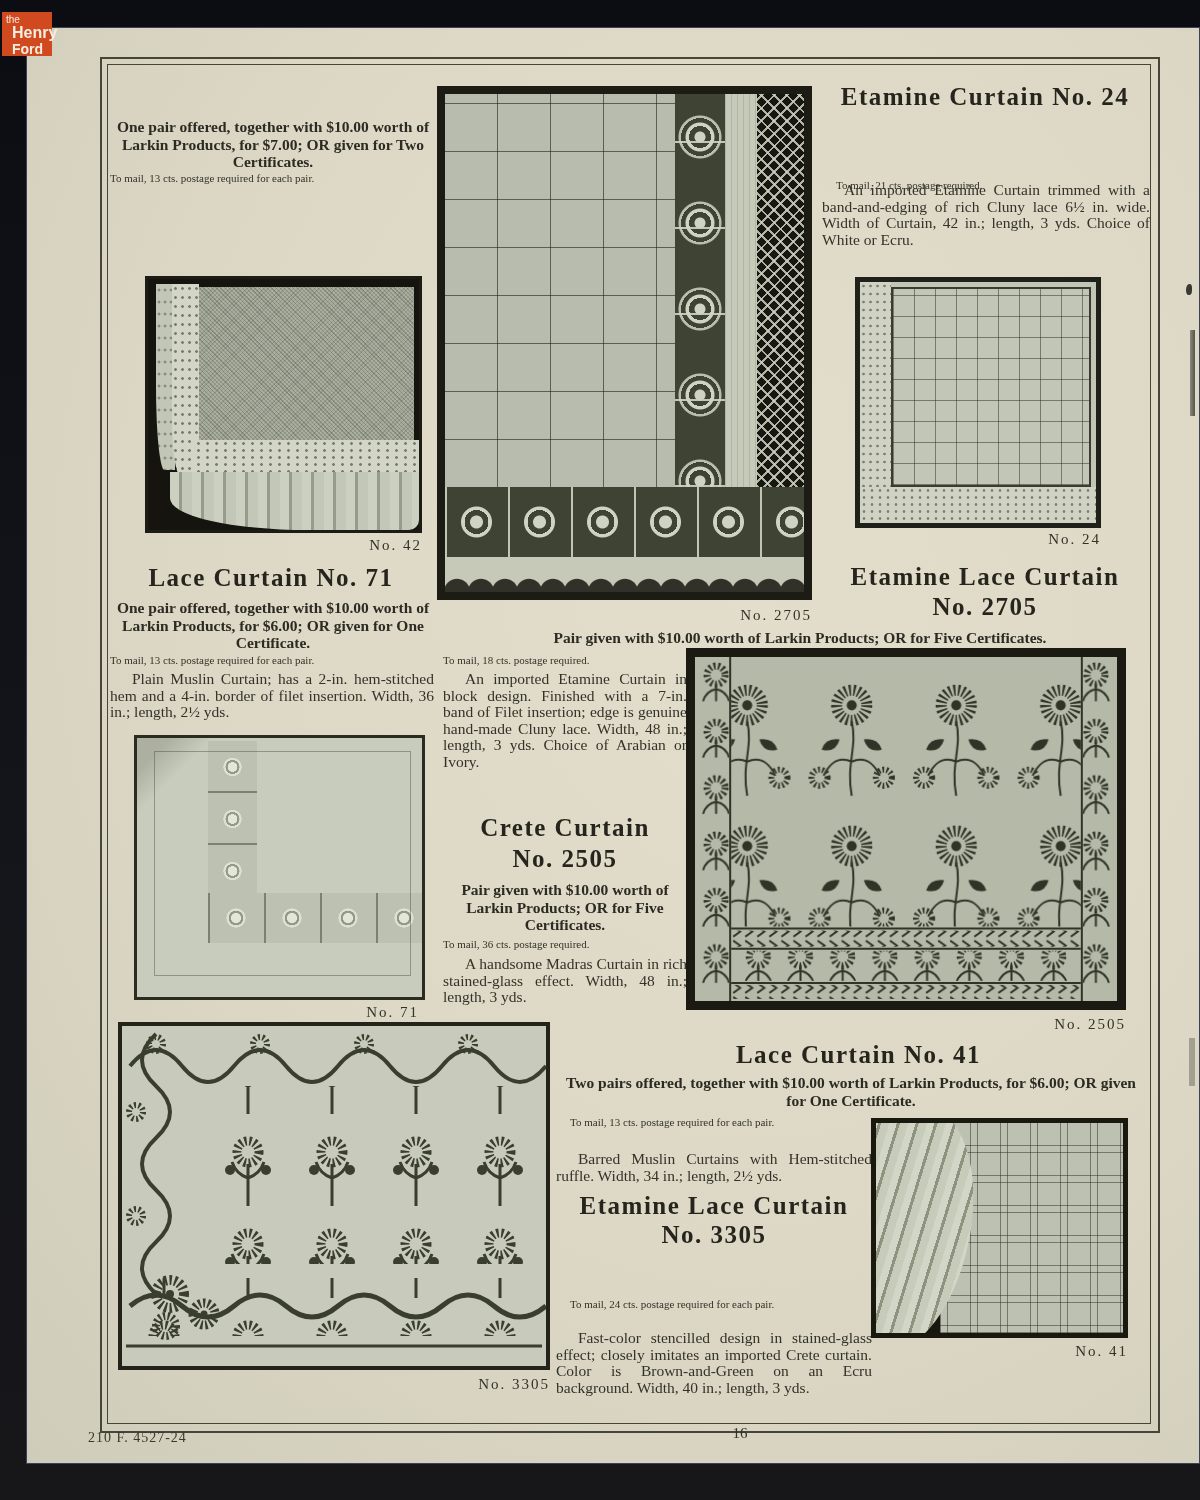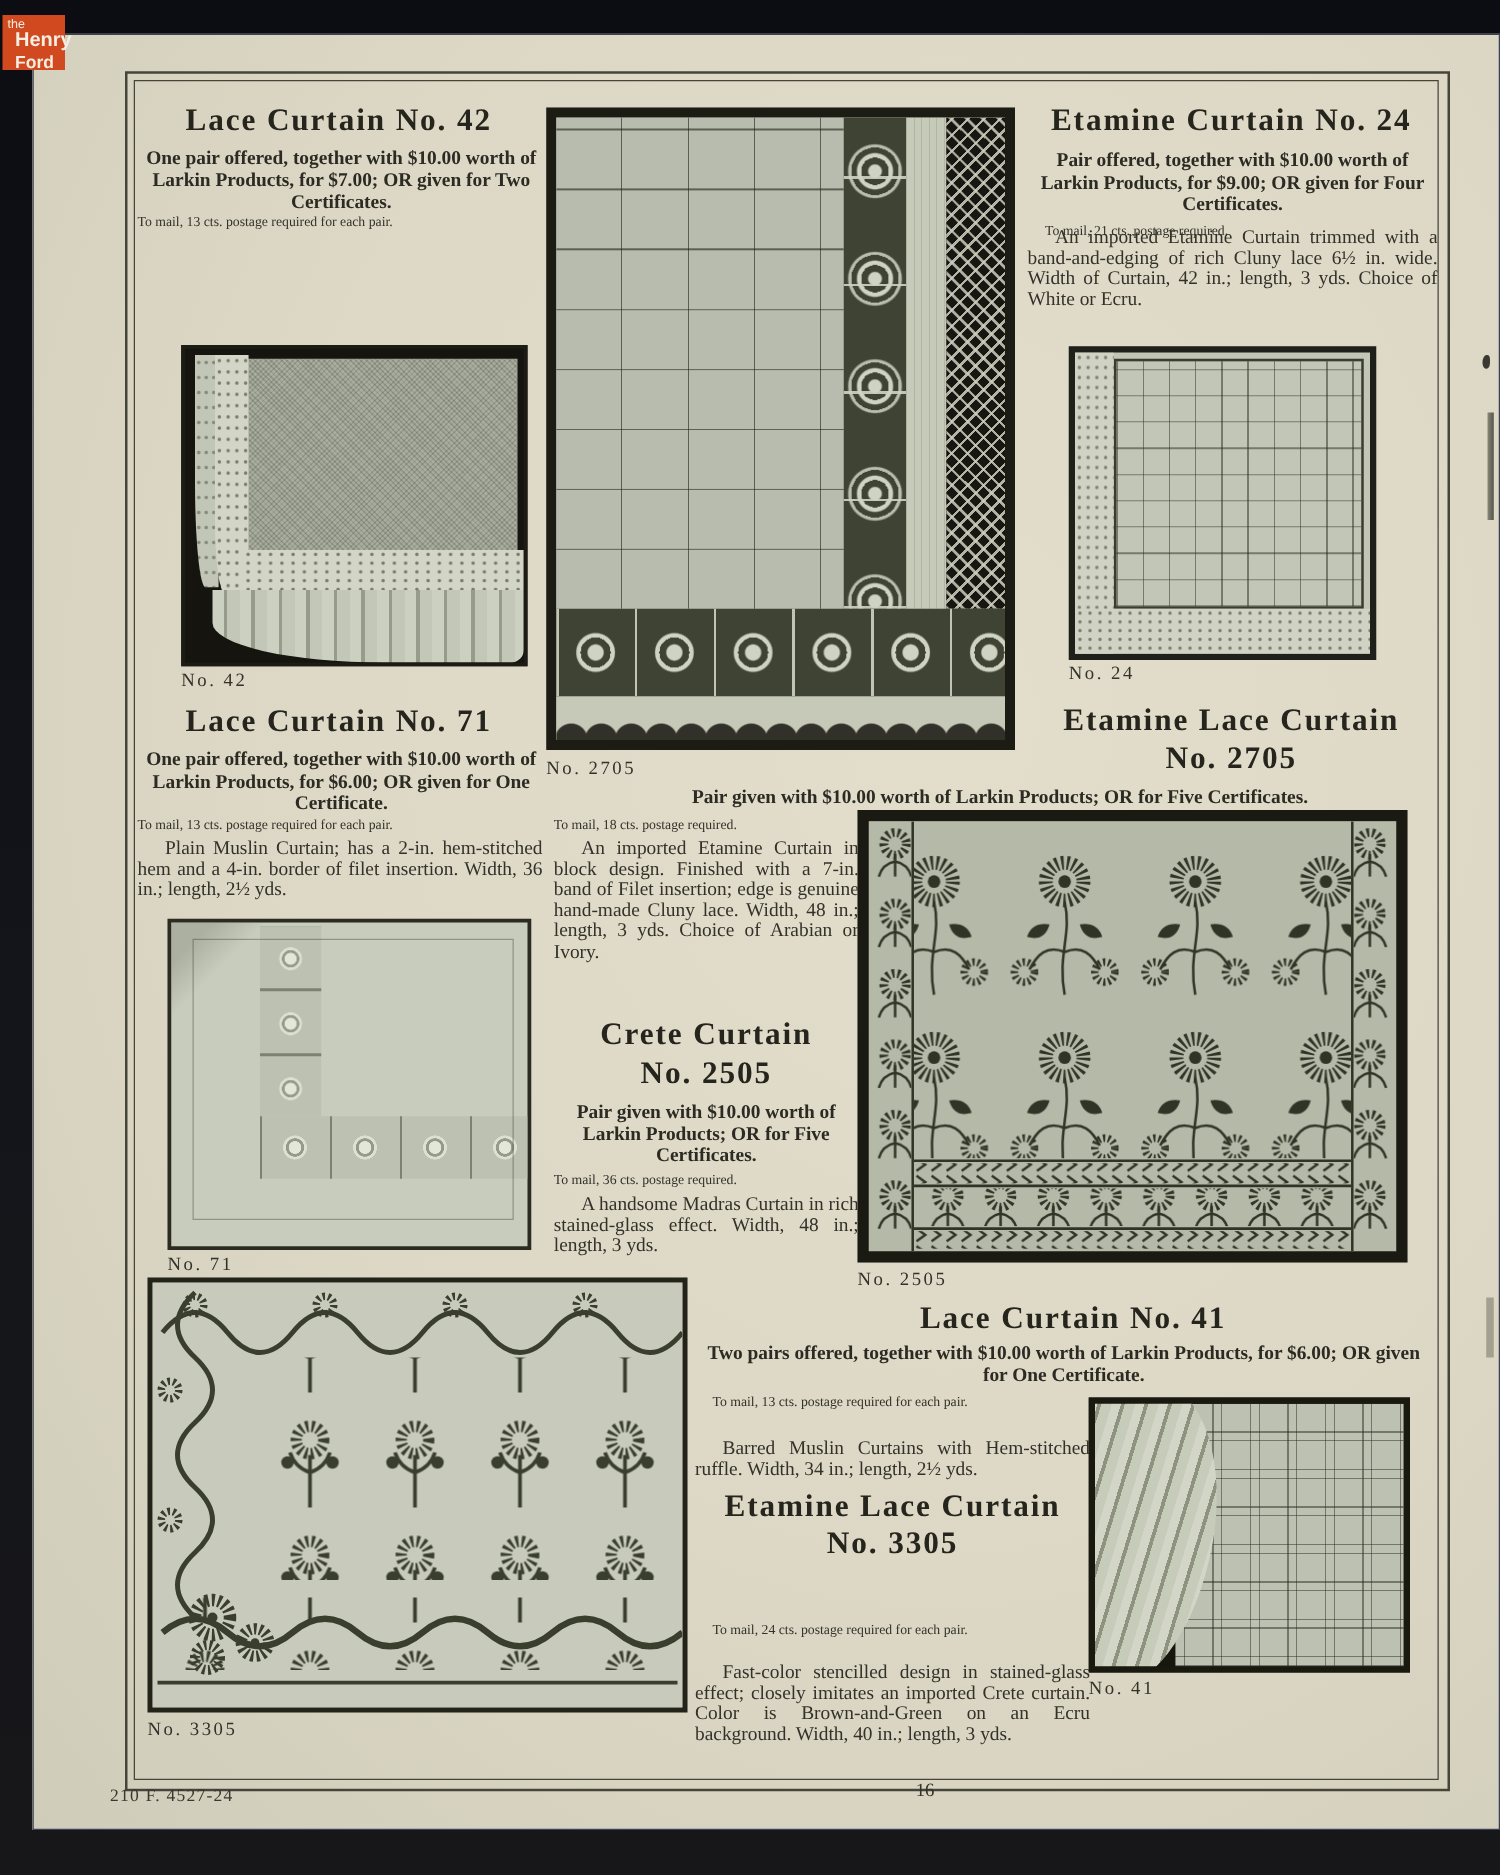--- a/index.html
+++ b/index.html
@@ -16,21 +16,21 @@
         color:#f4ede2;font-family:"Liberation Sans", sans-serif;line-height:1;padding:3px 0 0 4px;box-sizing:border-box;}
   .logo .t{display:block;font-size:10px;}
   .logo .h{display:block;font-size:16px;font-weight:bold;margin:0 0 0 6px;}
   .logo .f{display:block;font-size:14px;font-weight:bold;margin:1px 0 0 6px;}
 
   .abs{position:absolute;}
   .head{font-weight:bold;font-size:25px;line-height:28px;text-align:center;letter-spacing:1.5px;color:#26251d;}
   .offer{font-weight:bold;font-size:15.5px;line-height:17.5px;text-align:center;color:#2c2b23;}
   .mail{font-size:11px;line-height:17px;text-indent:14px;color:#33322a;}
   .desc{font-size:15.5px;line-height:16.5px;text-align:justify;text-indent:22px;color:#33322a;}
-  .caption{font-size:15px;letter-spacing:2px;text-align:left;color:#33322a;}
+  .caption{font-size:15px;letter-spacing:2px;text-align:right;color:#33322a;}
 
   .photo{position:absolute;overflow:hidden;}
   .photo>div{position:absolute;}
 
   
   #ph42{border:3px solid #1c1b14;background:#15140e;}
   #ph42 .mesh{left:17%;top:3%;right:2%;bottom:24%;background-color:#a9ae9f;
     background-image:repeating-linear-gradient(45deg,rgba(35,37,28,.22) 0 1px,transparent 1px 3px),
                      repeating-linear-gradient(-45deg,rgba(35,37,28,.14) 0 1px,transparent 1px 3px);}
   #ph42 .bandv{left:9%;top:2%;width:10%;height:76%;background-color:#d3d6c7;
@@ -119,21 +119,20 @@
   <div class="paper"></div>
   <div class="frame-outer"></div>
   <div class="frame-inner"></div>
 
   <div class="logo">
     <span class="t">the</span>
     <span class="h">Henry</span>
     <span class="f">Ford</span>
   </div>
 
-  <div class="abs head" style="left:110px;top:83px;width:322px;">Lace Curtain No. 42</div>
   <div class="abs offer" style="left:112px;top:118px;width:322px;">One pair offered, together with $10.00 worth of Larkin Products, for $7.00; OR given for Two Certificates.</div>
   <div class="abs mail" style="left:110px;top:170px;width:324px;text-indent:0;">To mail, 13 cts. postage required for each pair.</div>
   <div class="photo" id="ph42" style="left:145px;top:276px;width:271px;height:251px;">
     <div class="mesh"></div>
     <div class="edgev"></div>
     <div class="bandv"></div>
     <div class="bandh"></div>
     <div class="ruffle"></div>
   </div>
   <div class="abs caption" style="left:145px;top:537px;width:277px;">No. 42</div>
@@ -154,21 +153,20 @@
     <div class="grid"></div>
     <div class="medv"></div>
     <div class="strip"></div>
     <div class="lacer"></div>
     <div class="medh"></div>
     <div class="scal"></div>
   </div>
   <div class="abs caption" style="left:437px;top:607px;width:375px;">No. 2705</div>
 
   <div class="abs head" style="left:818px;top:83px;width:334px;">Etamine Curtain No. 24</div>
-  <div class="abs offer" style="left:822px;top:120px;width:328px;">Pair offered, together with $10.00 worth of Larkin Products, for $9.00; OR given for Four Certificates.</div>
   <div class="abs mail" style="left:822px;top:177px;width:328px;">To mail, 21 cts. postage required.</div>
   <div class="abs desc" style="left:822px;top:182px;width:328px;">An imported Etamine Curtain trimmed with a band-and-edging of rich Cluny lace 6½ in. wide. Width of Curtain, 42 in.; length, 3 yds. Choice of White or Ecru.</div>
   <div class="photo" id="ph24" style="left:855px;top:277px;width:236px;height:241px;">
     <div class="grid"></div>
     <div class="lacev"></div>
     <div class="laceh"></div>
   </div>
   <div class="abs caption" style="left:855px;top:531px;width:246px;">No. 24</div>
 
   <div class="abs head" style="left:818px;top:563px;width:334px;">Etamine Lace Curtain</div>

